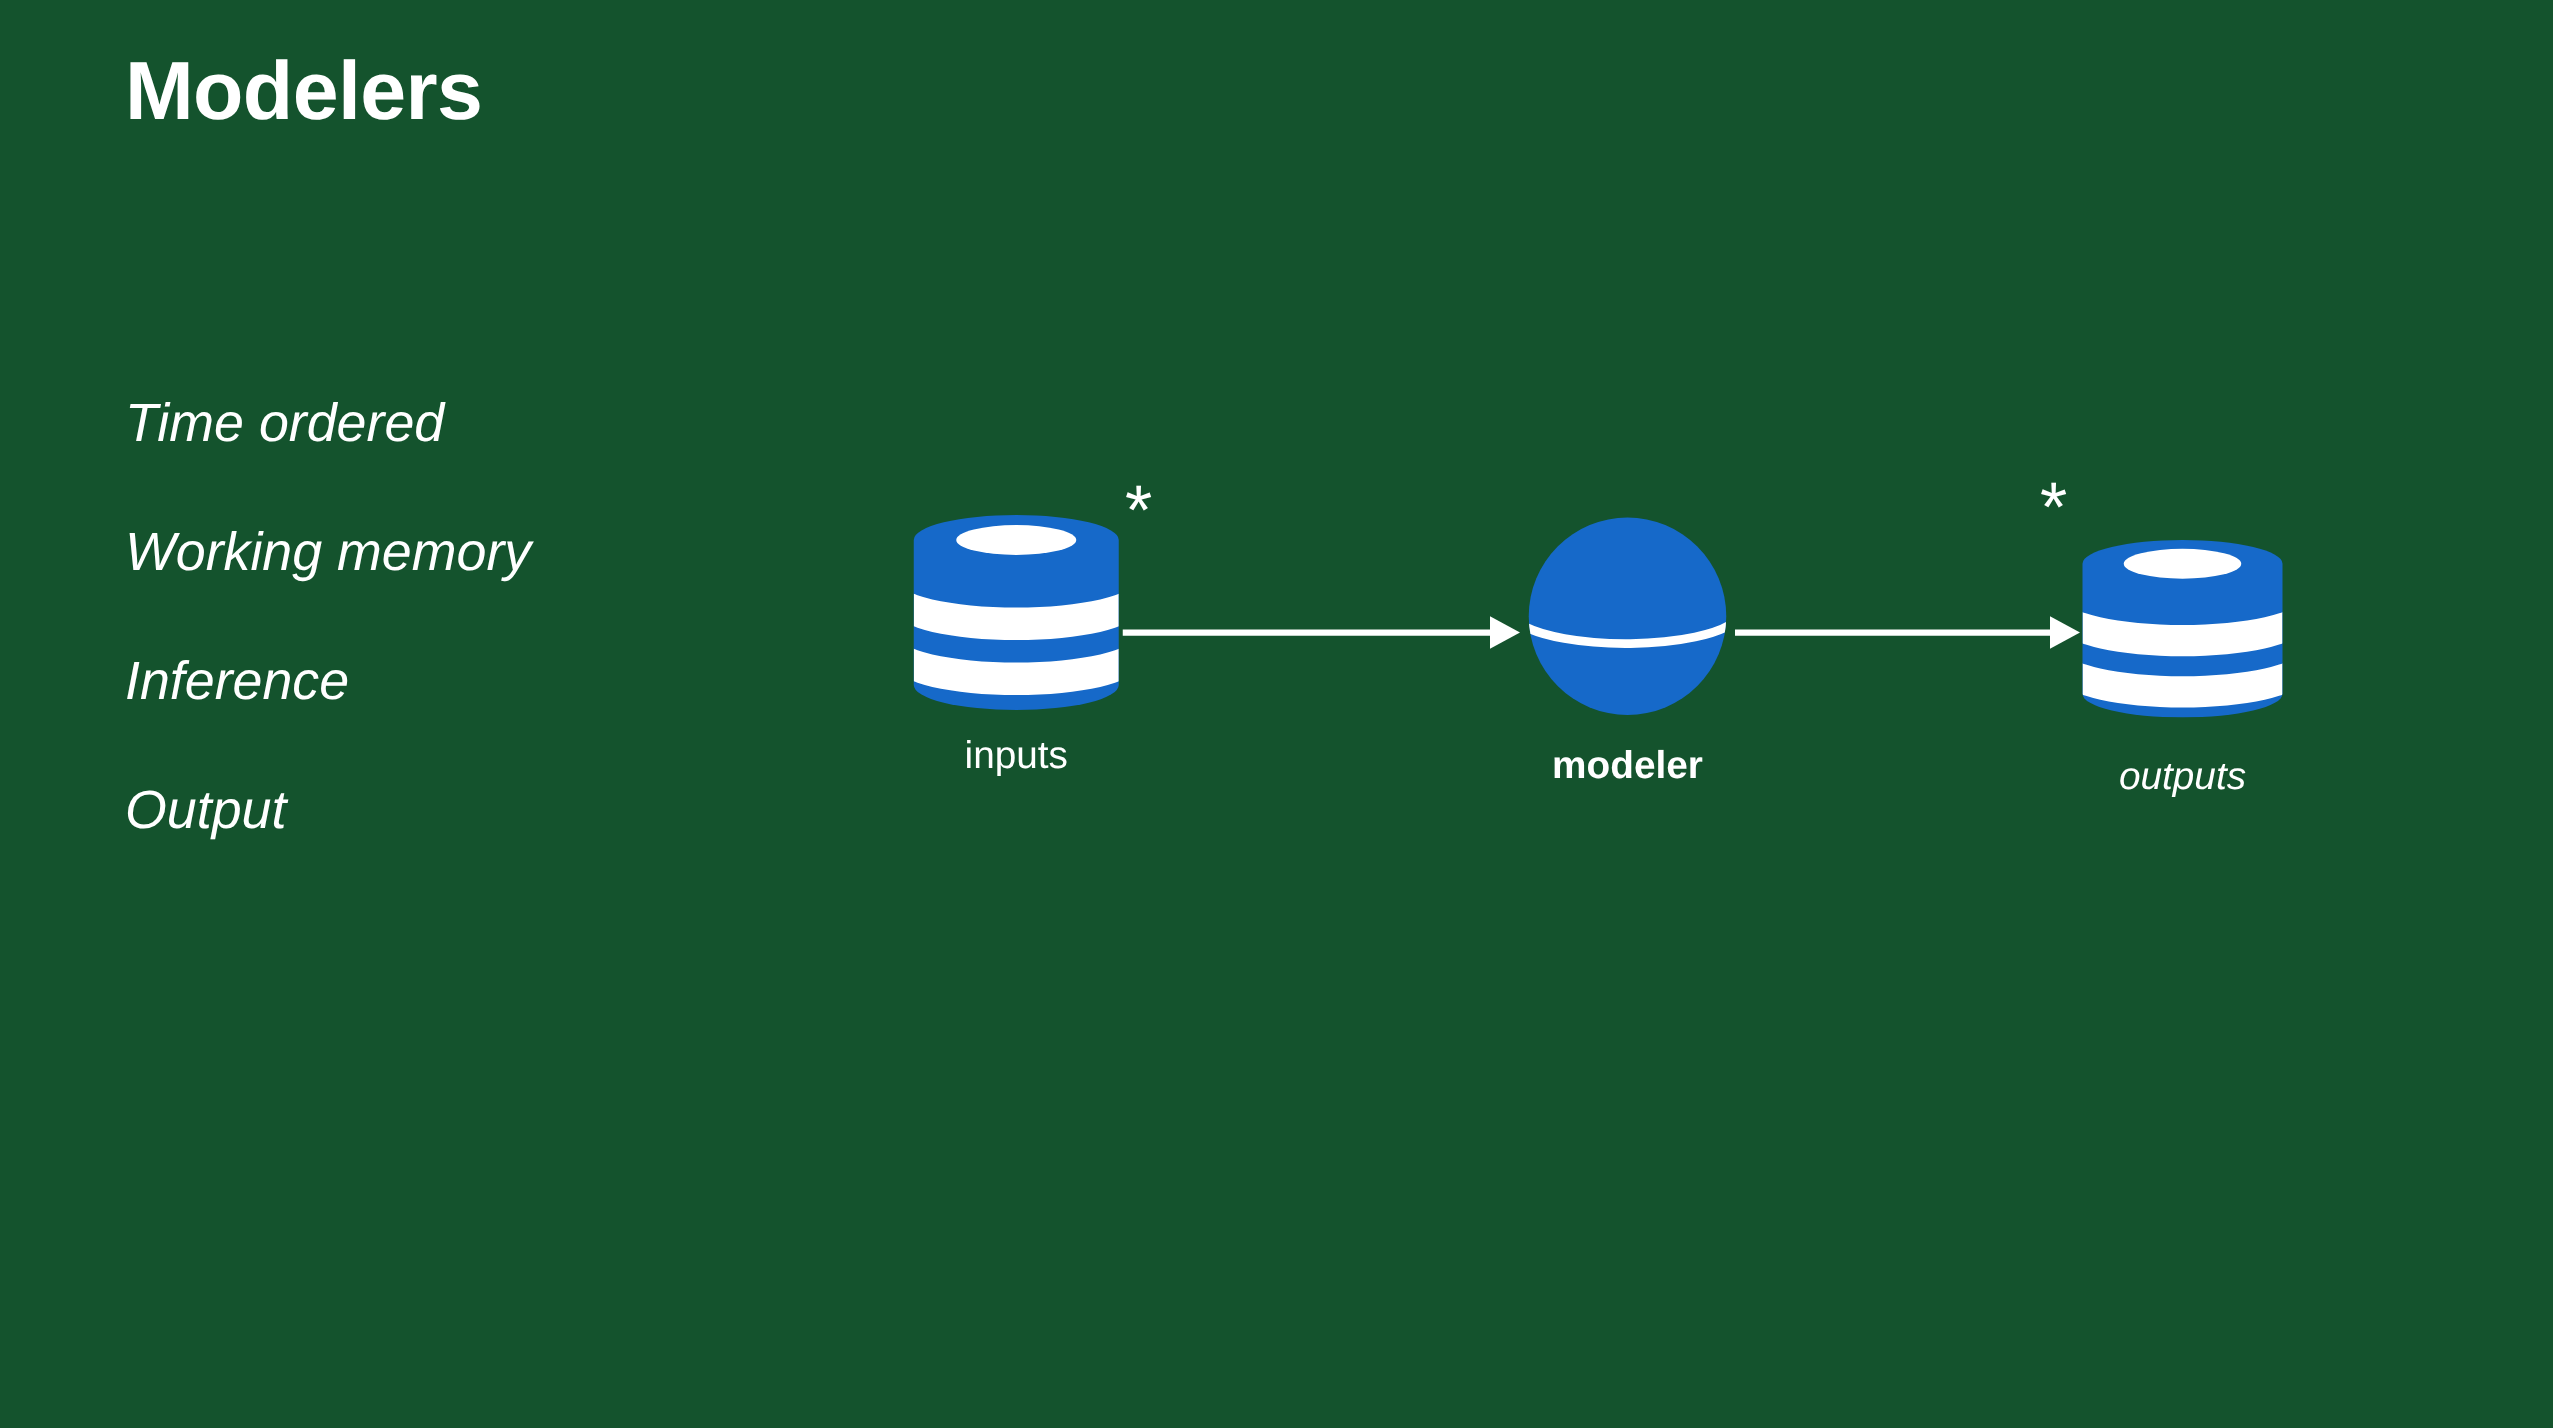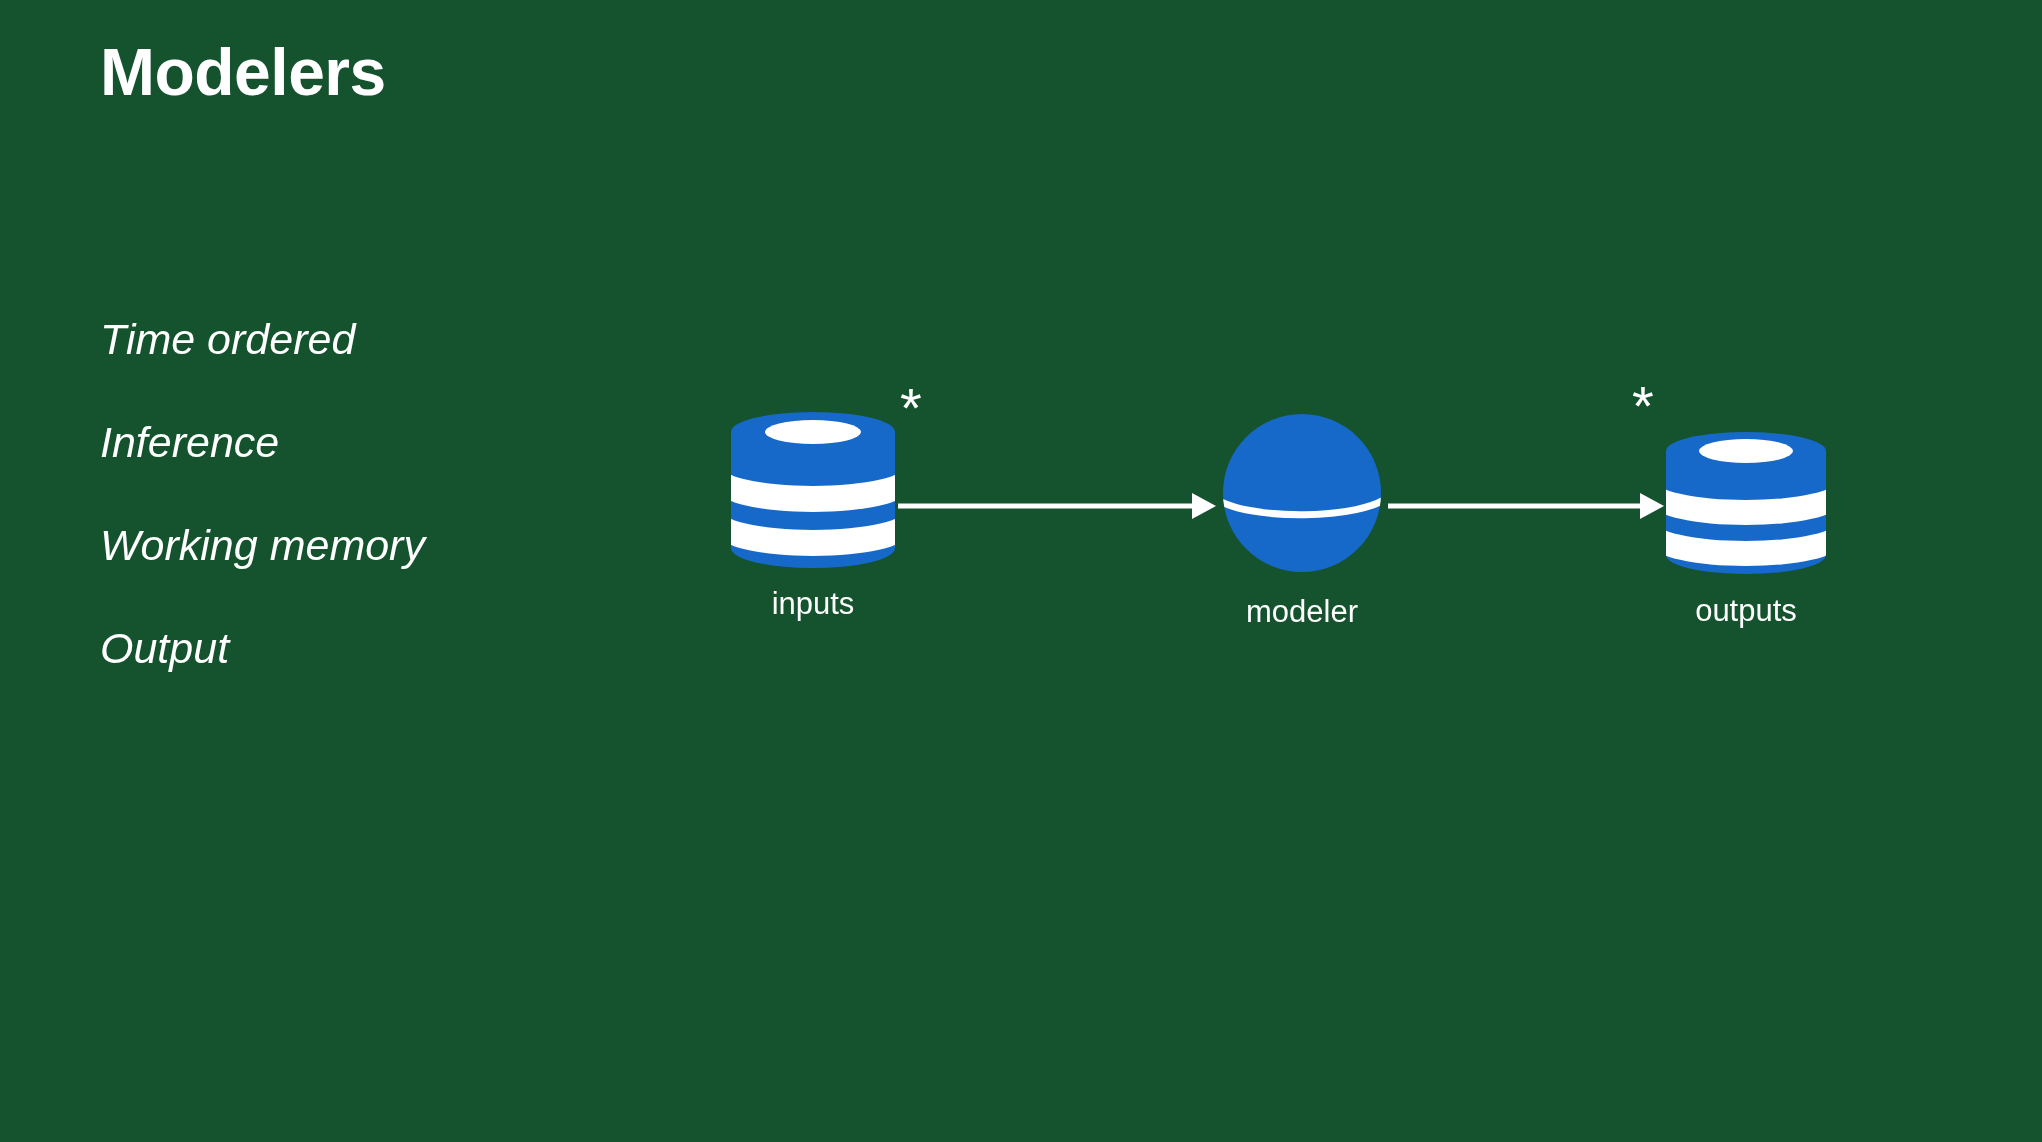--- a/index.html
+++ b/index.html
@@ -94,22 +94,22 @@
 </style>
 </head>
 <body>
 
 <div id="slide">
 
   <div id="slide-title">Modelers</div>
 
   <div id="bullet-list">
     <div class="bullet-item">Time ordered</div>
+    <div class="bullet-item">Working memory</div>
     <div class="bullet-item">Inference</div>
-    <div class="bullet-item">Working memory</div>
     <div class="bullet-item">Output</div>
   </div>
 
   <div id="diagram">
 
     <div class="edge" style="left:898px; top:486px;">
       <svg width="318" height="40" viewBox="0 0 318 40" xmlns="http://www.w3.org/2000/svg">
         <line x1="0" y1="20" x2="296" y2="20" stroke="#ffffff" stroke-width="5"></line>
         <polygon points="294,7 318,20 294,33" fill="#ffffff"></polygon>
       </svg>
@@ -149,36 +149,36 @@
         <defs>
           <clipPath id="sphere-clip-modeler">
             <circle cx="80" cy="80" r="79"></circle>
           </clipPath>
         </defs>
         <circle cx="80" cy="80" r="79" fill="#1669c9"></circle>
         <g clip-path="url(#sphere-clip-modeler)">
           <path d="M-6,86 a92,26 0 0 0 172,-2" fill="none" stroke="#ffffff" stroke-width="7"></path>
         </g>
       </svg>
-      <div class="node-label" style="left:-20px; top:183px; width:200px;">modeler</div>
+      <div class="node-label" style="left:-20px; top:183px; width:200px;font-weight:bold;">modeler</div>
     </div>
 
     <div class="node" style="left:1663px; top:432px;">
       <svg class="node-svg" width="166" height="142" viewBox="0 0 166 142" xmlns="http://www.w3.org/2000/svg">
         <defs>
           <clipPath id="cyl-clip-outputs">
             <path d="M3,19 a80,19 0 0 1 160,0 L163,123 a80,19 0 0 1 -160,0 Z"></path>
           </clipPath>
         </defs>
         <path d="M3,19 a80,19 0 0 1 160,0 L163,123 a80,19 0 0 1 -160,0 Z" fill="#1669c9"></path>
         <ellipse cx="83" cy="19" rx="47" ry="12" fill="#ffffff"></ellipse>
         <g clip-path="url(#cyl-clip-outputs)">
           <path d="M-10,47 a93,21 0 0 0 186,0 l0,25 a93,21 0 0 1 -186,0 Z" fill="#ffffff"></path>
           <path d="M-10,88 a93,21 0 0 0 186,0 l0,25 a93,21 0 0 1 -186,0 Z" fill="#ffffff"></path>
         </g>
       </svg>
-      <div class="node-label" style="left:-17px; top:163px; width:200px;">outputs</div>
+      <div class="node-label" style="left:-17px; top:173px; width:200px;font-style:italic;">outputs</div>
     </div>
 
     <div class="asterisk" style="left:1632px; top:378px;">*</div>
 
   </div>
 </div>
 
 </body></html>

